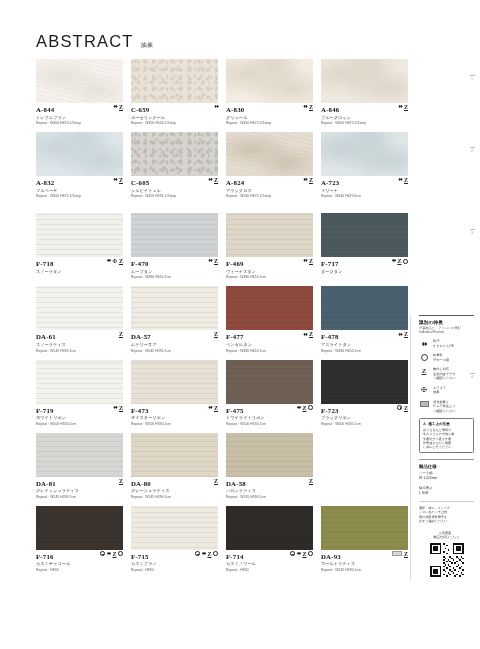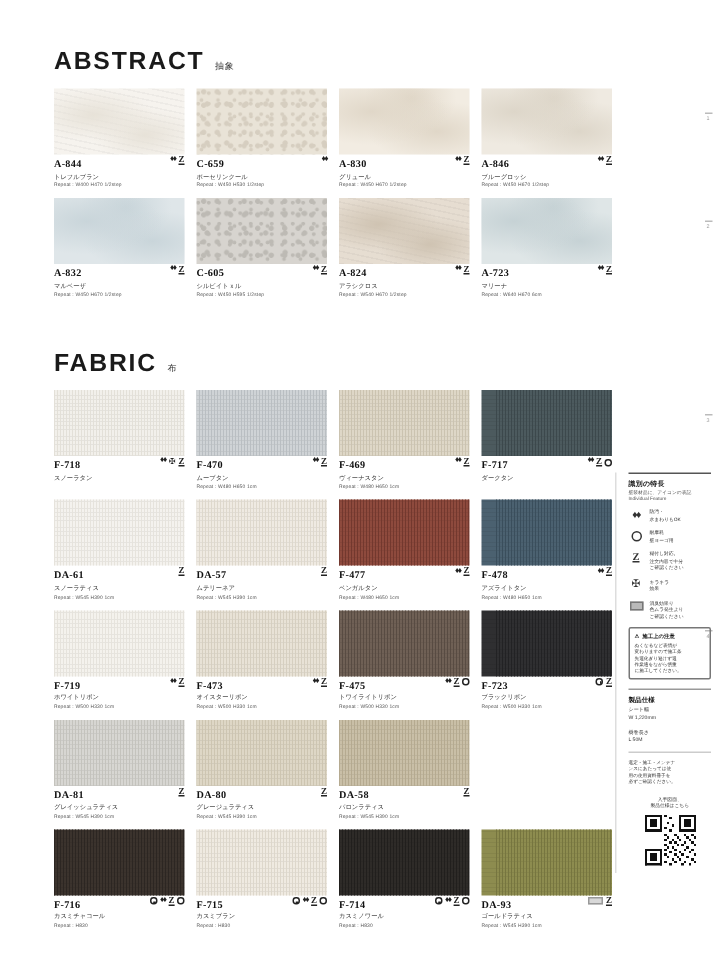--- a/index.html
+++ b/index.html
@@ -10,21 +10,21 @@
     overflow: hidden;
   }
   .page { position: relative; width: 480px; height: 649px; background: #fff; }
 
   
   .section-head {
     display: flex; align-items: baseline; gap: 7px;
     padding-left: 36px;
   }
   .section-title {
-    font-size: 16.5px; letter-spacing: 1.2px; color: #1a1a1a; font-weight: 700;
+    font-size: 16.5px; letter-spacing: 1.2px; color: #1a1a1a; font-weight: 400;
   }
   .section-title-jp { font-size: 6px; color: #333; letter-spacing: .5px; }
 
   
   .grid {
     position: relative;
     padding-left: 36px; padding-right: 72px;
     display: grid;
     grid-template-columns: repeat(4, 1fr);
     column-gap: 8px;
@@ -204,24 +204,20 @@
             <span class="ic ic-z">Z</span>
           </div>
           <div class="code">A-723</div>
           <div class="name">マリーナ</div>
           <div class="repeat">Repeat : W640 H670  6cm</div>
         </div>
       </div>
       <div class="tick" style="top: 88px;"><div class="tick-line"></div>2</div>
     </div>
 
-  <div class="section-head" style="margin-top:28px;">
-    <span class="section-title">FABRIC</span>
-    <span class="section-title-jp">布</span>
-  </div>
 
   <div class="grid" id="fabric-grid" style="margin-top:8px;">
       <div class="cell" style="margin-bottom: 7px;">
         <div class="swatch" style="background-color:#f2f0eb;background-image:repeating-linear-gradient(90deg,#e3e0d8 0 .5px,transparent .5px 2px),repeating-linear-gradient(0deg,rgba(0,0,0,.06) 0 .5px,transparent .5px 2.5px)"></div>
         <div class="meta">
           <div class="icons">
             <span class="ic ic-drop">♦♦</span>
             <span class="ic">✠</span>
             <span class="ic ic-z">Z</span>
           </div>

